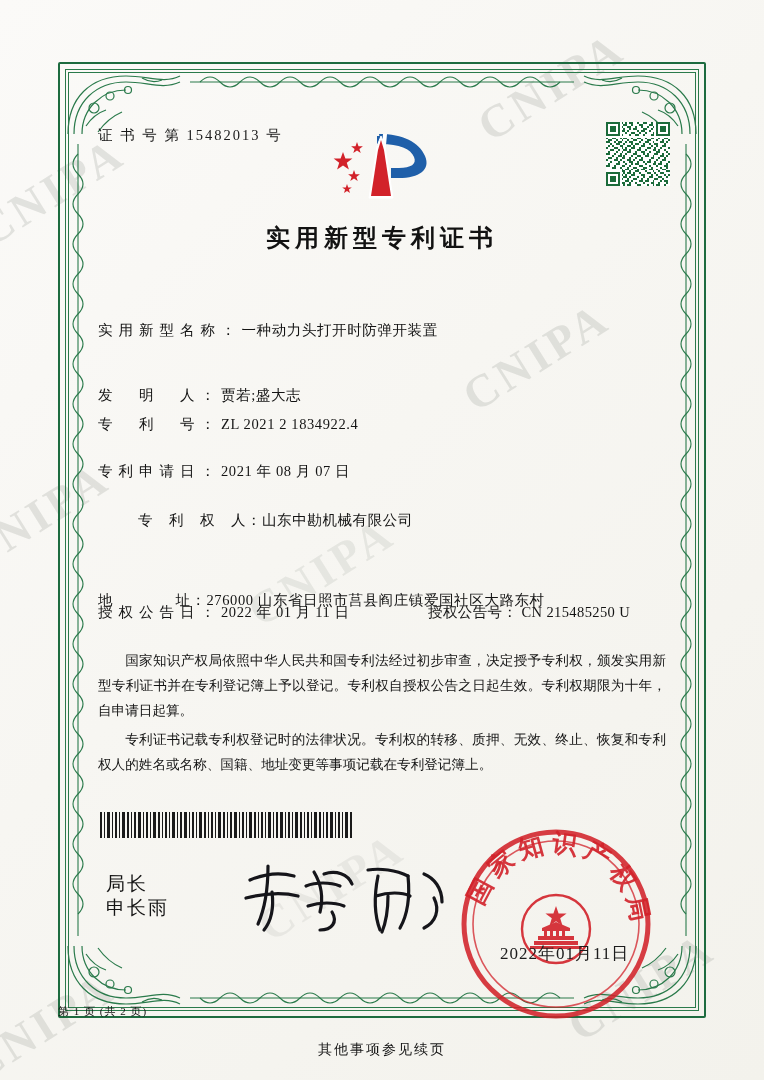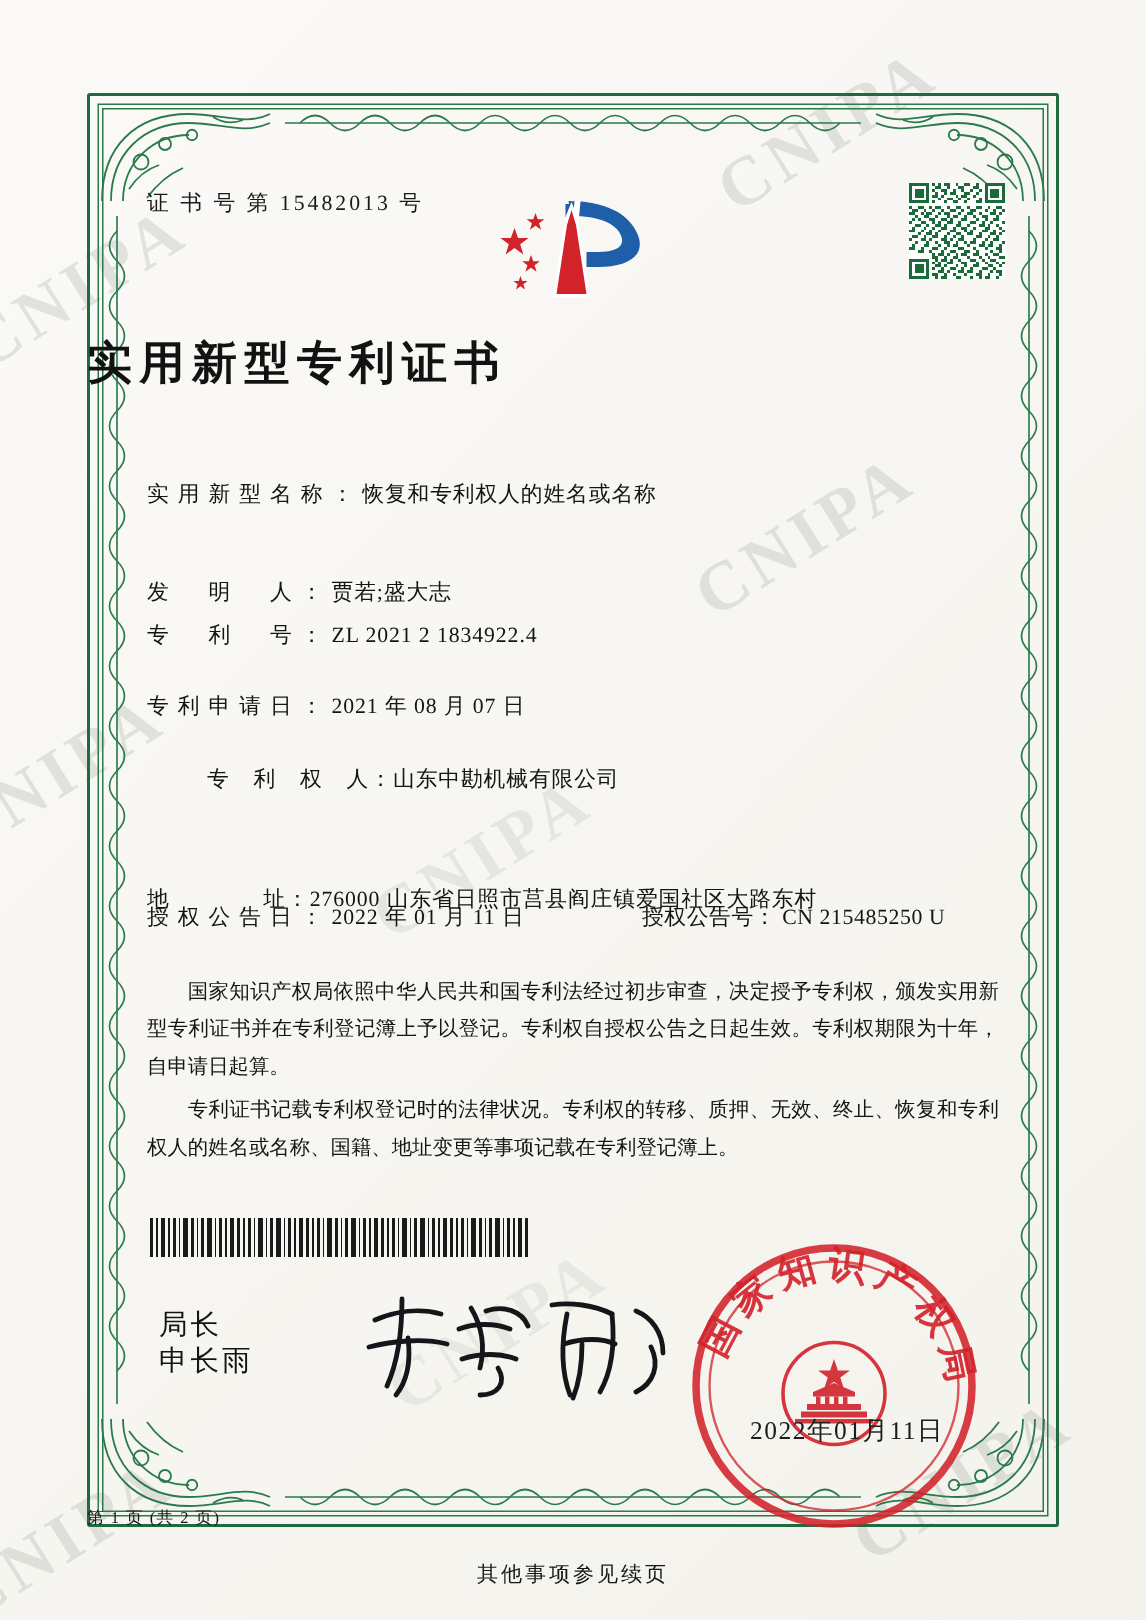--- a/index.html
+++ b/index.html
@@ -116,21 +116,22 @@
     left: 50%;
     transform: translateX(-50%);
     top: 62px;
     width: 150px; height: 82px;
   }
 
   #main-title {
     position: absolute;
     top: 160px;
     left: 0; right: 0;
-    font-size: 30px;
+    text-align: center;
+    font-size: 24px;
     font-weight: 700;
     letter-spacing: 5px;
     color: #121212;
     font-family: "DejaVu Serif", "Liberation Serif", serif;
   }
 
   .field-row {
     position: absolute;
     left: 40px;
     right: 40px;
@@ -640,21 +641,21 @@
           <polygon points="50,18 51.5,22.2 55.9,22.2 52.4,24.9 53.7,29.1 50,26.5 46.3,29.1 47.6,24.9 44.1,22.2 48.5,22.2"></polygon>
           <polygon points="47,46 48.5,50.2 52.9,50.2 49.4,52.9 50.7,57.1 47,54.5 43.3,57.1 44.6,52.9 41.1,50.2 45.5,50.2"></polygon>
           <polygon points="40,60 41.2,63.4 44.8,63.4 41.9,65.5 43,69 40,66.9 37,69 38.1,65.5 35.2,63.4 38.8,63.4"></polygon>
         </g>
       </svg>
     </div>
 
     <div id="main-title">实用新型专利证书</div>
 
     <div class="field-row" id="row-name">
-      <span class="field-label">实用新型名称：</span><span class="field-value">恢复和专利权人的姓名或名称</span>
+      <span class="field-label">实用新型名称：</span><span class="field-value">一种动力头打开时防弹开装置</span>
     </div>
 
     <div class="field-row" id="row-inventor">
       <span class="field-label">发　明　人：</span><span class="field-value">贾若;盛大志</span>
     </div>
 
     <div class="field-row" id="row-patentno">
       <span class="field-label">专　利　号：</span><span class="field-value">ZL 2021 2 1834922.4</span>
     </div>
 

